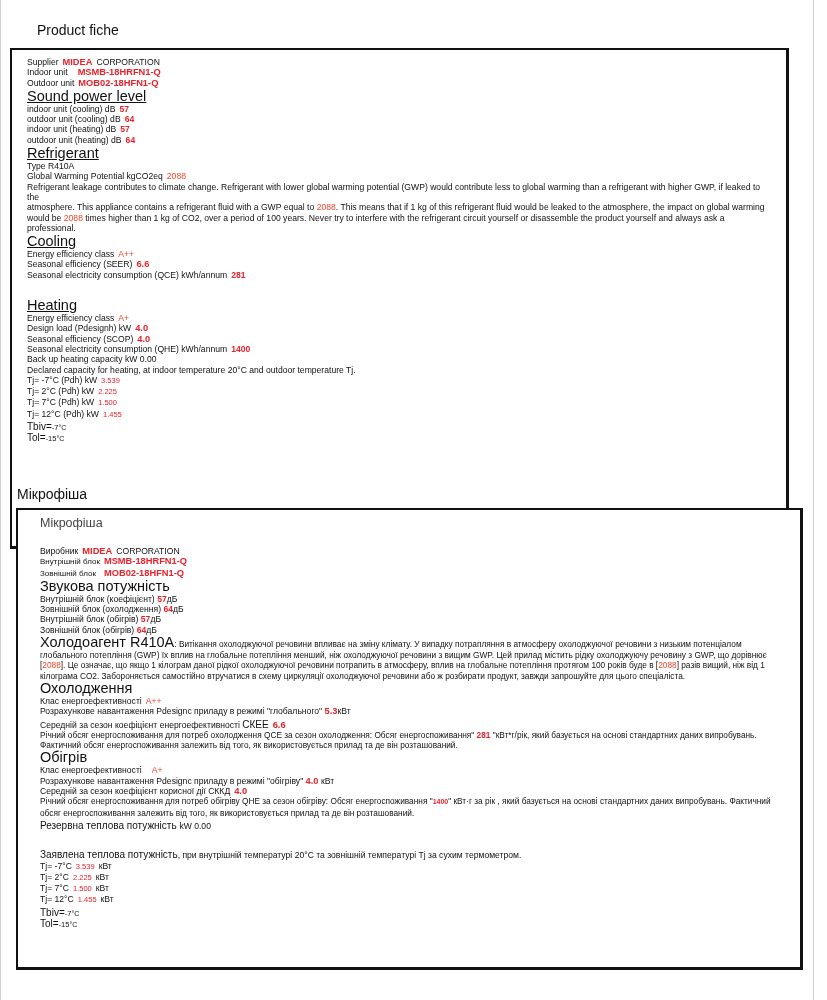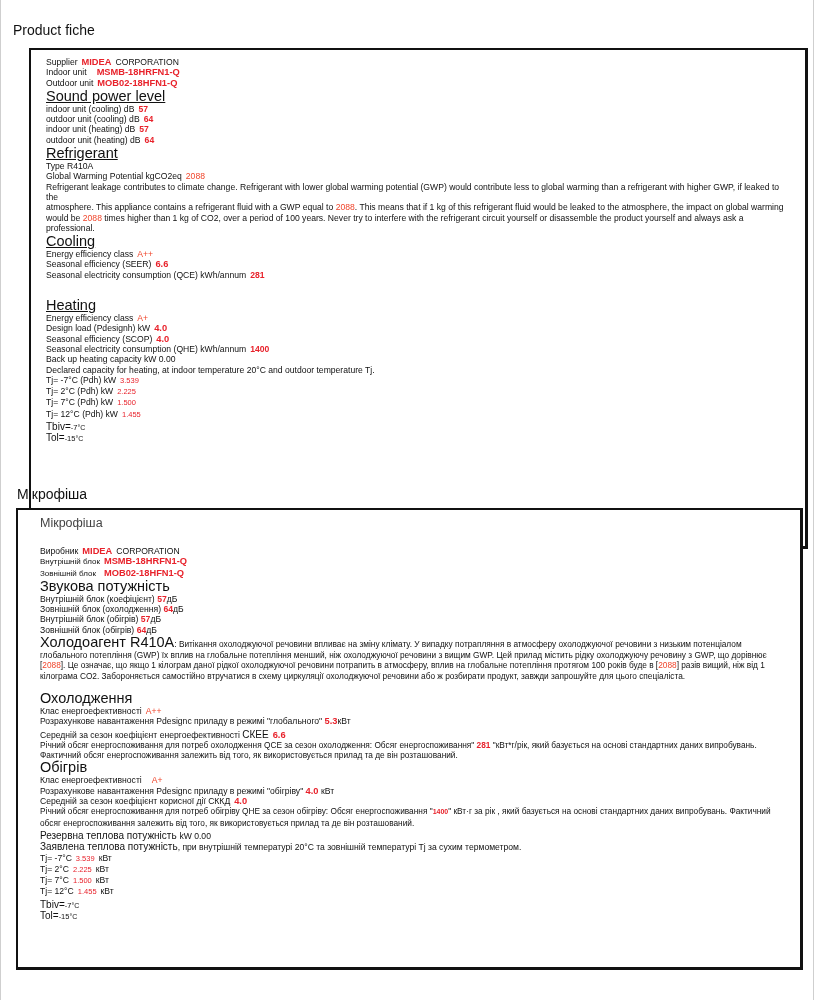--- a/index.html
+++ b/index.html
@@ -23,23 +23,23 @@
   .h-ua { font-size: 14.5px; line-height: 15px; }
   .para { font-size: 8.3px; line-height: 10.3px; }
   .mid { font-size: 10px; }
   .bold-small { font-size: 7.5px; font-weight: normal; }
 </style>
 </head>
 <body>
 
 <div class="page-frame"></div>
 
-<div class="section-title" style="left:13px; top:22px;">Product fiche</div>
+<div class="section-title" style="left:37px; top:22px;">Product fiche</div>
 
-<div class="box" style="left:29px; top:48px; width:779px; height:501px;">
+<div class="box" style="left:10px; top:48px; width:779px; height:501px;">
   <div class="content" style="top:7px;">
     <div class="row">
       <span>Supplier</span><span class="sp"></span><span class="red big">MIDEA</span><span class="sp"></span><span>CORPORATION</span>
     </div>
     <div class="row">
       <span>Indoor unit</span><span style="display:inline-block;width:10px"></span><span class="red big">MSMB-18HRFN1-Q</span>
     </div>
     <div class="row">
       <span>Outdoor unit</span><span class="sp"></span><span class="red big">MOB02-18HFN1-Q</span>
     </div>
@@ -92,33 +92,33 @@
     <div class="row"><span>Внутрішній блок (коефіцієнт)</span> <span class="red">57</span><span>дБ</span></div>
     <div class="row"><span>Зовнішній блок (охолодження)</span> <span class="red">64</span><span>дБ</span></div>
     <div class="row"><span>Внутрішній блок (обігрів)</span> <span class="red">57</span><span>дБ</span></div>
     <div class="row"><span>Зовнішній блок (обігрів)</span> <span class="red">64</span><span>дБ</span></div>
 
     <div class="para">
       <span class="h-ua">Холодоагент R410A</span><span>:</span>
       <span>Витікання охолоджуючої речовини впливає на зміну клімату. У випадку потрапляння в атмосферу охолоджуючої речовини з низьким потенціалом глобального потепління (GWP) їх вплив на глобальне потепління менший, ніж охолоджуючої речовини з вищим GWP. Цей прилад містить рідку охолоджуючу речовину з GWP, що дорівнює [</span><span class="redl">2088</span><span>]. Це означає, що якщо 1 кілограм даної рідкої охолоджуючої речовини потрапить в атмосферу, вплив на глобальне потепління протягом 100 років буде в [</span><span class="redl">2088</span><span>] разів вищий, ніж від 1 кілограма CO2. Забороняється самостійно втручатися в схему циркуляції охолоджуючої речовини або ж розбирати продукт, завжди запрошуйте для цього спеціаліста.</span>
     </div>
 
-    <div class="h-ua" style="margin-top:10px">Охолодження</div>
+    <div class="h-ua" style="margin-top:0">Охолодження</div>
     <div class="row"><span>Клас енергоефективності</span><span class="sp"></span><span class="redl">A++</span></div>
     <div class="row"><span>Розрахункове навантаження Pdesignc приладу в режимі "глобального"</span> <span class="red big">5.3</span><span>кВт</span></div>
     <div class="row" style="margin-top:3px"><span>Середній за сезон коефіцієнт енергоефективності</span> <span class="mid">СКЕЕ</span><span class="sp"></span><span class="red big">6.6</span></div>
     <div class="para"><span>Річний обсяг енергоспоживання для потреб охолодження QCE за сезон охолодження:  Обсяг енергоспоживання"</span> <span class="red">281</span> <span>"кВт*г/рік, який базується на основі стандартних даних випробувань. Фактичний обсяг енергоспоживання залежить від того, як використовується прилад та де він розташований.</span></div>
 
     <div class="h-ua">Обігрів</div>
     <div class="row"><span>Клас енергоефективності</span><span style="display:inline-block;width:10px"></span><span class="redl">A+</span></div>
     <div class="row"><span>Розрахункове навантаження Pdesignc приладу в режимі "обігріву"</span> <span class="red big">4.0</span> <span>кВт</span></div>
     <div class="row"><span>Середній за сезон коефіцієнт корисної дії СККД</span><span class="sp"></span><span class="red big">4.0</span></div>
     <div class="para"><span>Річний обсяг енергоспоживання для потреб обігріву QHE  за сезон обігріву:  Обсяг енергоспоживання "</span><span class="red" style="font-size:7px">1400</span><span>" кВт·г за рік , який базується на основі стандартних даних випробувань. Фактичний обсяг енергоспоживання залежить від того, як використовується прилад та де він розташований.</span></div>
     <div class="row mid" style="margin-top:3px"><span>Резервна теплова потужність</span> <span style="font-size:8.6px">kW 0.00</span></div>
-    <div class="row" style="margin-top:1px"><span class="mid">Заявлена теплова потужність</span><span>, при внутрішній температурі 20°C та зовнішній температурі Tj за сухим термометром.</span></div>
+    <div class="row" style="margin-top:19px"><span class="mid">Заявлена теплова потужність</span><span>, при внутрішній температурі 20°C та зовнішній температурі Tj за сухим термометром.</span></div>
     <div class="row"><span>Tj= -7°C</span><span class="sp"></span><span class="red bold-small">3.539</span><span class="sp"></span><span>кВт</span></div>
     <div class="row"><span>Tj= 2°C</span><span class="sp"></span><span class="red bold-small">2.225</span><span class="sp"></span><span>кВт</span></div>
     <div class="row"><span>Tj= 7°C</span><span class="sp"></span><span class="red bold-small">1.500</span><span class="sp"></span><span>кВт</span></div>
     <div class="row"><span>Tj= 12°C</span><span class="sp"></span><span class="red bold-small">1.455</span><span class="sp"></span><span>кВт</span></div>
     <div class="row mid" style="margin-top:2px"><span>Tbiv=</span><span class="bold-small">-7</span><span style="font-size:7px">°C</span></div>
     <div class="row mid"><span>Tol=</span><span class="bold-small">-15</span><span style="font-size:7px">°C</span></div>
   </div>
 </div>
 
 </body></html>

